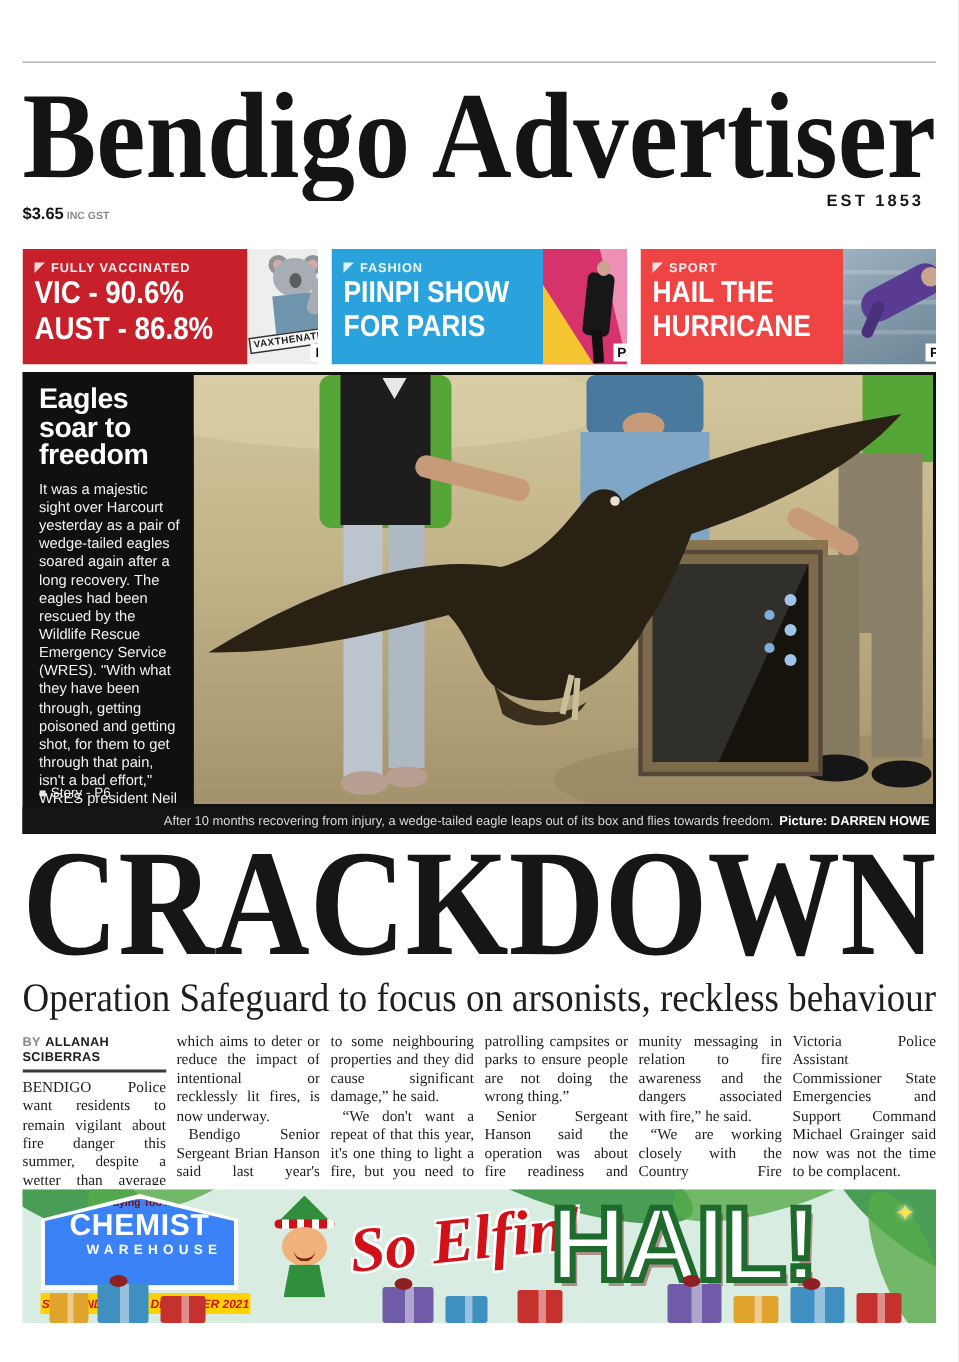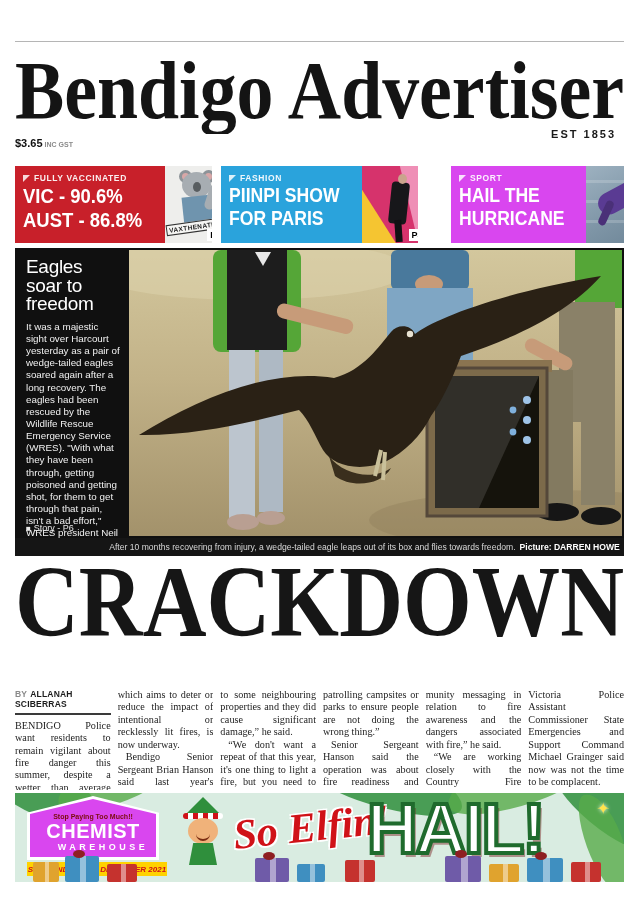--- a/index.html
+++ b/index.html
@@ -18,21 +18,21 @@
   .est{position:absolute;right:8px;bottom:-6px;font-size:11px;font-weight:bold;letter-spacing:2px;color:#1a1a1a;}
   .price-row{position:absolute;top:137px;left:15px;font-size:11px;font-weight:bold;}
   .price-note{font-size:7px;color:#8a8a8a;font-weight:bold;margin-left:2px;}
 
   
   .teasers{position:absolute;top:166px;left:15px;width:609px;height:77px;display:flex;gap:9px;}
   .teaser{flex:1;display:flex;overflow:hidden;}
   .teaser-text{flex:1;position:relative;padding:7px 7px 6px 8px;color:#fff;}
   .teaser.red  .teaser-text{background:#c8202a;}
   .teaser.blue .teaser-text{background:#2aa3dc;}
-  .teaser.green .teaser-text{background:#d946ef;margin-left:24px;}
+  .teaser.green .teaser-text{background:#ef4444;}
   .kicker{display:flex;align-items:center;gap:4px;font-size:8.5px;font-weight:bold;letter-spacing:.6px;opacity:.92;}
   .flag{width:0;height:0;border-top:7px solid rgba(255,255,255,.9);border-right:7px solid transparent;}
   .teaser-line{font-size:20px;font-weight:800;line-height:1.04;transform:scaleX(.88);transform-origin:left;white-space:nowrap;margin-top:2px;}
   .teaser.red .teaser-line{font-size:21px;}
   .teaser-img{width:66px;position:relative;overflow:hidden;flex:none;}
   .teaser.green .teaser-img{width:79px;}
   .pbadge{position:absolute;bottom:2px;right:2px;background:#fff;color:#000;font-size:9px;font-weight:bold;padding:0 3px;line-height:12px;z-index:5;}
 
   
   .img-koala{background:#eeeeec;}
@@ -57,21 +57,21 @@
   
   .img-sport{background:linear-gradient(150deg,#9db1c0 0%,#7e95a6 55%,#6a8294 100%);}
   .sport-row{position:absolute;left:0;right:0;height:3px;background:rgba(255,255,255,.18);}
   .sport-body{position:absolute;left:10px;top:18px;width:58px;height:22px;border-radius:12px;background:#5a3b93;transform:rotate(-28deg);}
   .sport-head{position:absolute;left:52px;top:12px;width:13px;height:13px;border-radius:50%;background:#caa48d;}
   .sport-arm{position:absolute;left:16px;top:34px;width:8px;height:26px;background:#4a3078;transform:rotate(24deg);border-radius:4px;}
 
   
   .mainblock{position:absolute;top:248px;left:15px;width:609px;height:308px;background:#101010;}
   .story-panel{position:absolute;left:0;top:0;width:114px;height:290px;padding:10px 9px 6px 11px;box-sizing:border-box;color:#fff;}
-  .story-title{font-size:19px;font-weight:400;line-height:.98;letter-spacing:-.3px;margin-bottom:7px;}
+  .story-title{font-size:19px;font-weight:700;line-height:.98;letter-spacing:-.3px;margin-bottom:7px;}
   .story-body{font-size:9.8px;line-height:1.24;color:#f1f1f1;letter-spacing:0;}
   .story-foot{position:absolute;left:11px;bottom:5px;font-size:9px;font-weight:normal;color:#e9e9e9;}
   .story-foot .sq{font-size:8px;margin-right:3px;}
   .photo{position:absolute;left:114px;top:2px;width:493px;height:286px;overflow:hidden;}
   .caption-bar{position:absolute;left:0;bottom:0;width:100%;height:18px;background:#151515;display:flex;align-items:center;justify-content:center;box-sizing:border-box;padding-left:90px;}
   .caption-text{font-size:8.6px;color:#d8d8d8;white-space:nowrap;}
   .caption-credit{font-size:8.6px;color:#fff;font-weight:bold;margin-left:4px;white-space:nowrap;}
 
   
   .headline{position:absolute;top:556px;left:15px;width:609px;height:92px;}
@@ -84,22 +84,22 @@
   .col p + p{text-indent:8px;}
   .byline{font-family:"Liberation Sans",sans-serif;font-size:8.5px;font-weight:bold;border-bottom:2px solid #3a3a3a;padding-bottom:3px;margin-bottom:5px;letter-spacing:.2px;}
   .byline .by{color:#8a8a8a;margin-right:3px;}
 
   
   .ad{position:absolute;top:793px;left:15px;width:609px;height:89px;background:#d9ece1;overflow:hidden;}
   .palm{position:absolute;background:#2f8f3c;border-radius:50% 50% 50% 50%/60% 60% 40% 40%;opacity:.85;}
   .palm.light{background:#58ab4a;opacity:.8;}
   .cw-logo{position:absolute;left:12px;top:3px;width:132px;height:64px;
            clip-path:polygon(50% 0,100% 26%,100% 100%,0 100%,0 26%);background:#fff;}
-  .cw-inner{position:absolute;inset:3px;clip-path:polygon(50% 0,100% 26%,100% 100%,0 100%,0 26%);background:#d946ef;
-            display:flex;flex-direction:column;align-items:center;justify-content:flex-end;padding-bottom:5px;box-sizing:border-box;}
+  .cw-inner{position:absolute;inset:3px;clip-path:polygon(50% 0,100% 26%,100% 100%,0 100%,0 26%);background:#3b82f6;
+            display:flex;flex-direction:column;align-items:center;padding-bottom:5px;box-sizing:border-box;}
   .cw-tag{font-size:7px;font-weight:bold;color:#7a0c0c;margin-bottom:1px;}
   .cw-name{font-size:20px;font-weight:800;color:#fff;line-height:1;letter-spacing:.5px;}
   .cw-sub{font-size:9px;font-weight:bold;color:#fff;letter-spacing:3.5px;margin-top:1px;padding-left:20px;}
   .cw-sale{position:absolute;left:12px;top:69px;width:140px;height:14px;background:#ffd200;display:flex;align-items:center;justify-content:center;
            font-size:8px;font-weight:bold;font-style:italic;color:#d01218;white-space:nowrap;}
   .elf{position:absolute;left:160px;top:4px;width:56px;height:70px;}
   .elf-hat{position:absolute;left:10px;top:0;width:36px;height:18px;background:#2f8f3c;clip-path:polygon(50% 0,100% 100%,0 100%);}
   .elf-band{position:absolute;left:8px;top:16px;width:40px;height:6px;background:repeating-linear-gradient(90deg,#d01218 0 5px,#fff 5px 10px);border-radius:3px;}
   .elf-face{position:absolute;left:13px;top:21px;width:30px;height:26px;border-radius:50%;background:#f0b27a;}
   .elf-smile{position:absolute;left:21px;top:34px;width:14px;height:8px;border-bottom:2.5px solid #7a2c12;border-radius:0 0 12px 12px;}
@@ -275,20 +275,25 @@
       <span class="caption-text">After 10 months recovering from injury, a wedge-tailed eagle leaps out of its box and flies towards freedom.</span>
       <span class="caption-credit">Picture: DARREN HOWE</span>
     </div>
   </div>
 
   <div class="headline">
     <svg width="609" height="92" viewBox="0 0 609 92">
       <text x="0" y="80" textLength="609" lengthAdjust="spacingAndGlyphs" font-family="Liberation Serif, serif" font-weight="bold" font-size="101" fill="#161616">CRACKDOWN</text>
     </svg>
   </div>
+  <div class="subhead">
+    <svg width="609" height="32" viewBox="0 0 609 32">
+      <text x="0" y="24" textLength="609" lengthAdjust="spacingAndGlyphs" font-family="Liberation Serif, serif" font-size="27" fill="#1e1e1e">Operation Safeguard to focus on arsonists, reckless behaviour</text>
+    </svg>
+  </div>
 
   <div class="article">
     <div class="col">
       <div class="byline">
         <span class="by">BY</span><span>ALLANAH SCIBERRAS</span>
       </div>
       <p>BENDIGO Police want residents to remain vigilant about fire danger this summer, despite a wetter than average outlook for the upcoming season.</p>
 
     </div>
     <div class="col">

